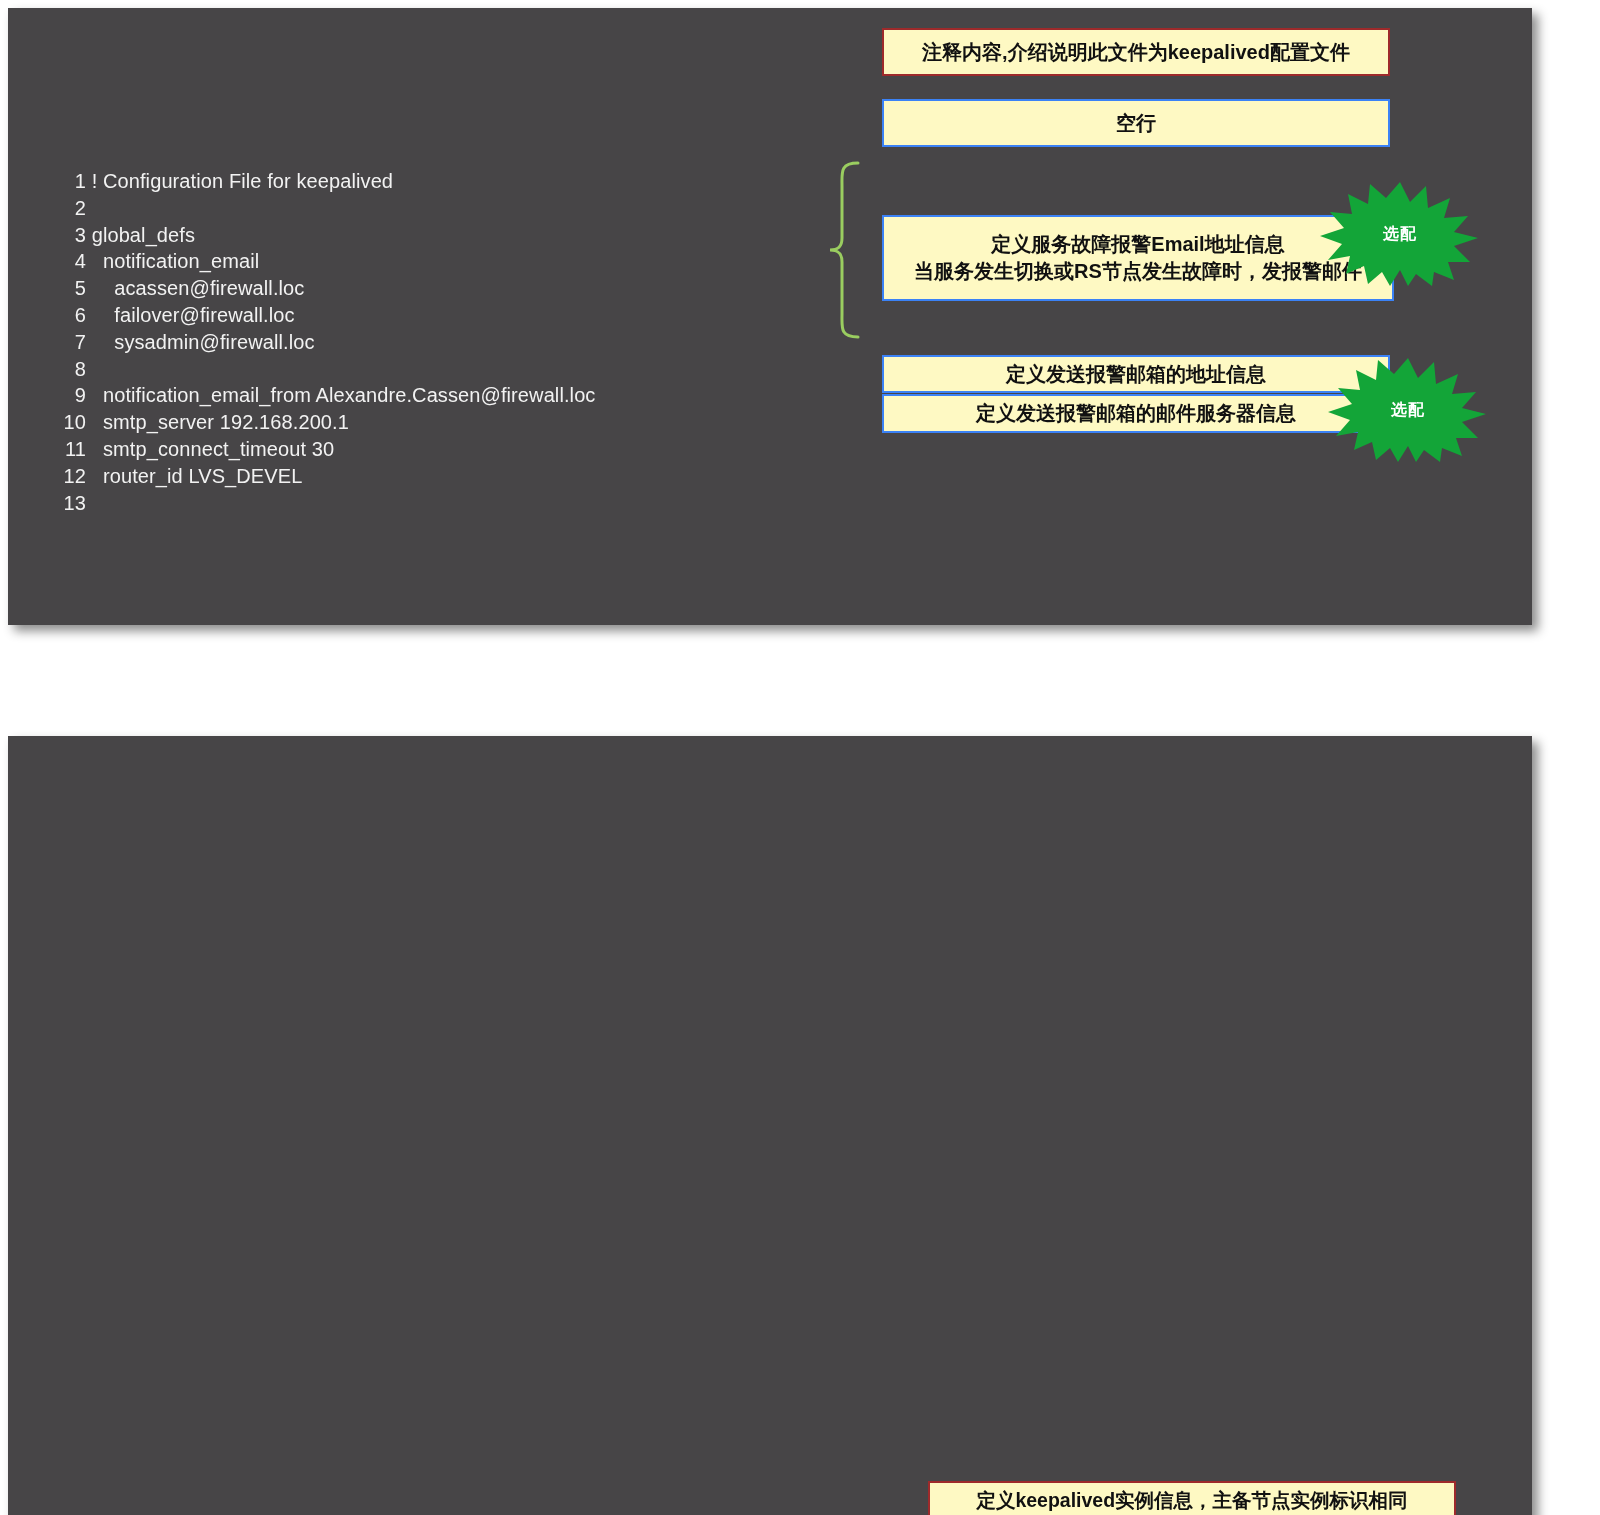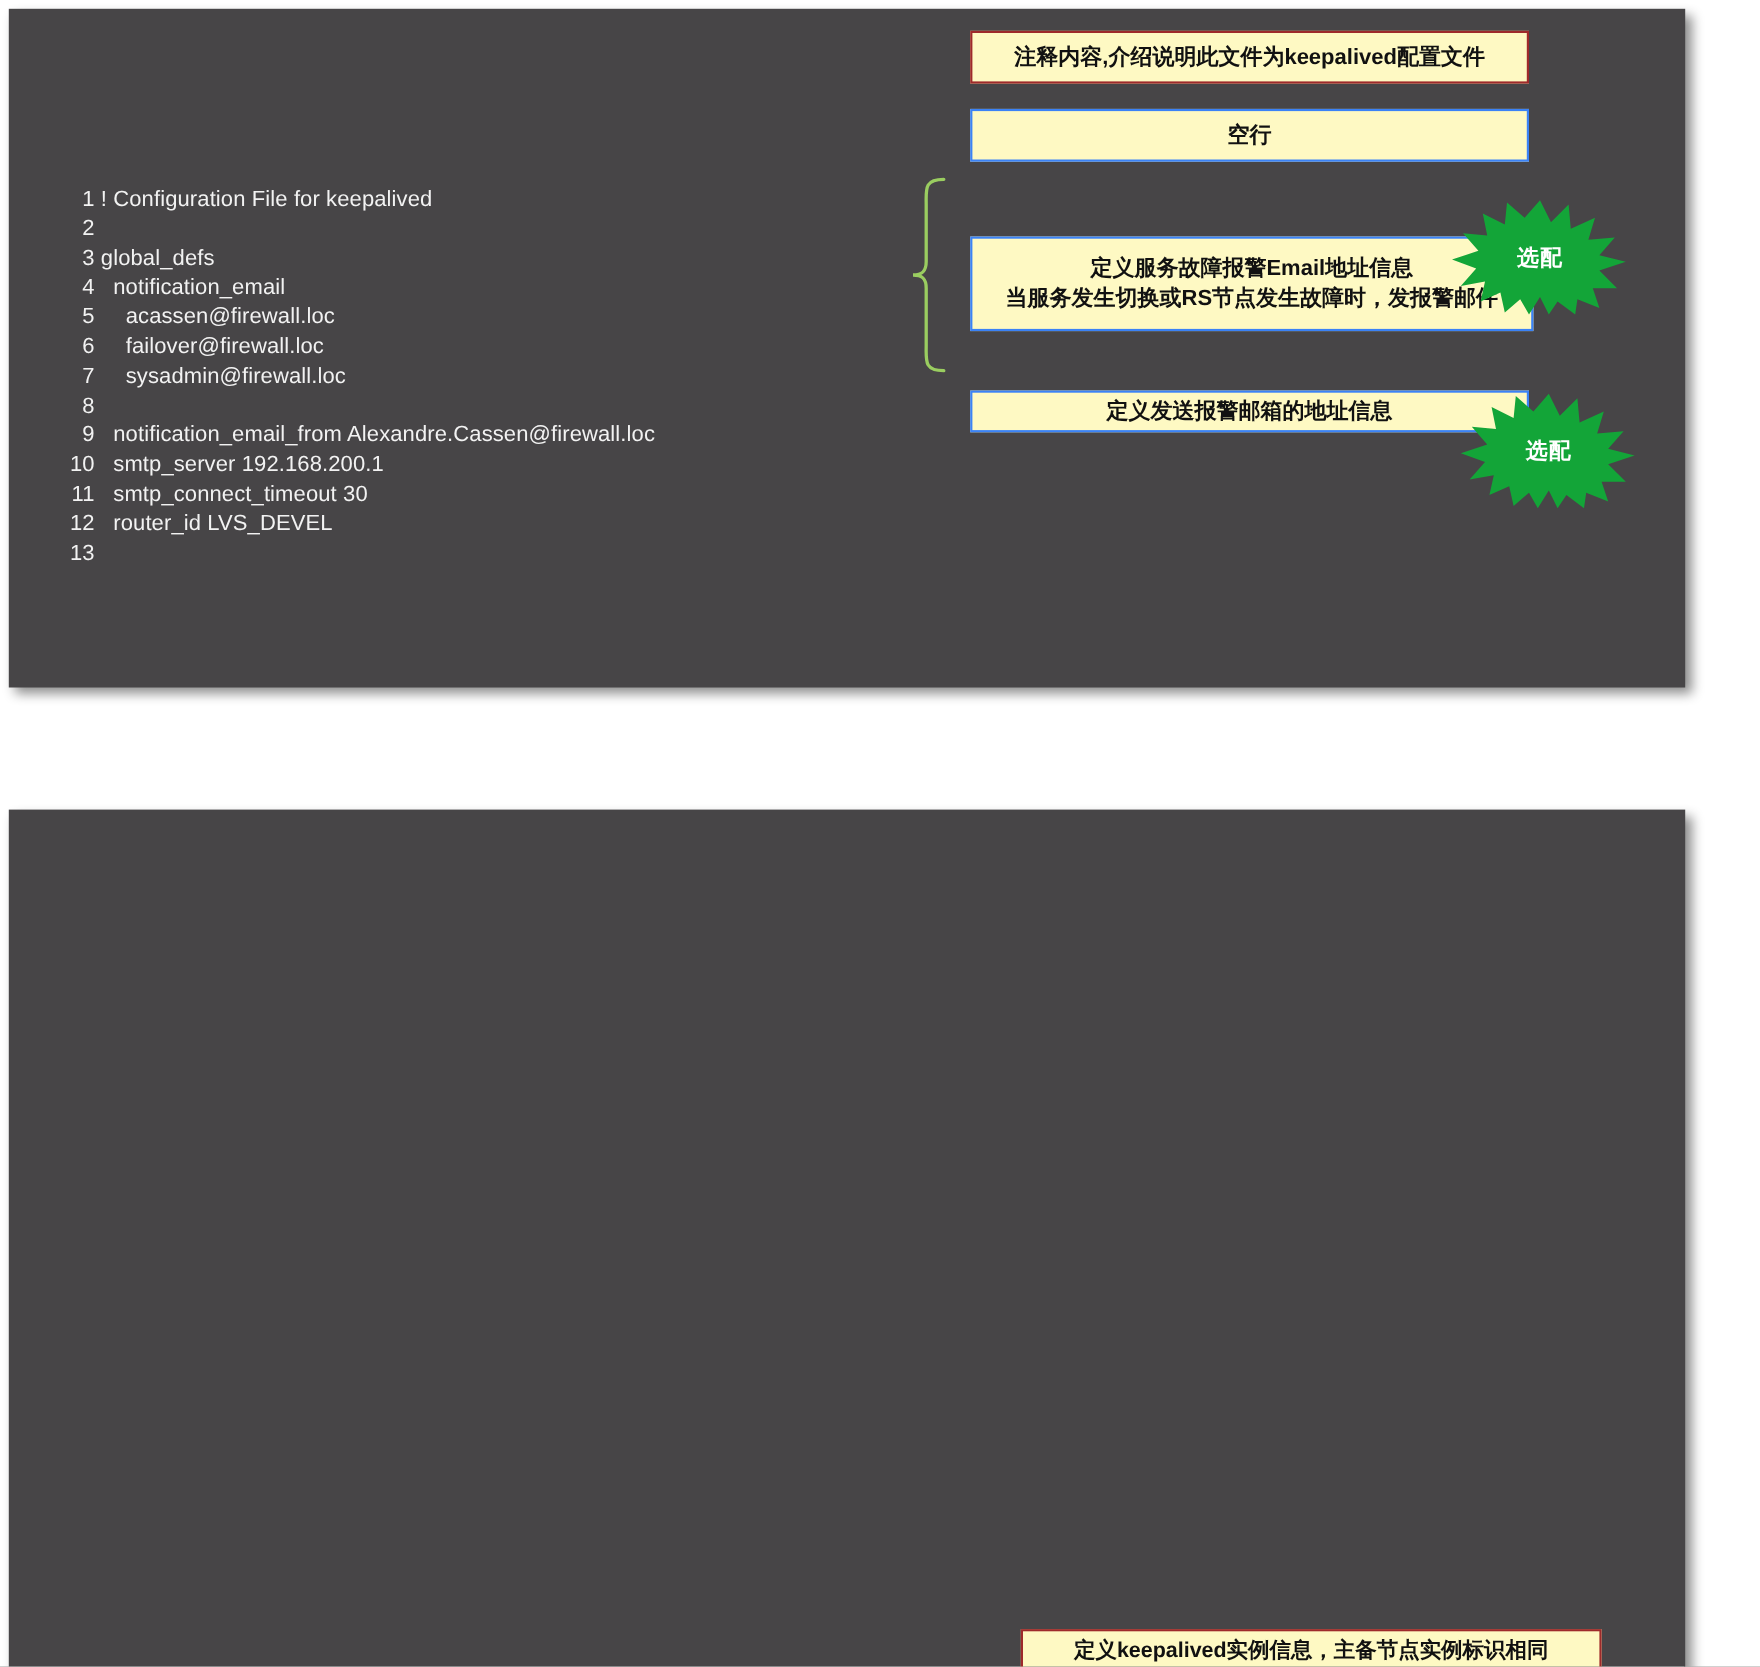--- a/index.html
+++ b/index.html
@@ -60,21 +60,21 @@
   
   .brace{ position:absolute; }
   #brace-global  { left:806px; top:152px; width:50px;  height:180px; }
 
   
   .burst{ position:absolute; }
   #burst-email{ left:1312px; top:172px; width:160px; height:108px; }
   #burst-smtp { left:1320px; top:348px; width:160px; height:108px; }
   .burst-label{
     position:absolute;left:0;right:0;top:50%;transform:translateY(-50%);
-    text-align:center;color:#ffffff;font-weight:bold;font-size:20px;
+    text-align:center;color:#ffffff;font-weight:bold;font-size:16px;
     font-family:"Liberation Sans","DejaVu Sans",sans-serif;
     letter-spacing:1px;pointer-events:none;
   }
 </style>
 </head>
 <body>
 
 <div class="panel" id="panel-global">
 
   <pre class="code" id="code-global"><span><span class="ln">1</span><span> ! Configuration File for keepalived</span></span>
@@ -105,20 +105,23 @@
   <div class="abox green f-sans" id="box-email">
     <div>
       <div>定义服务故障报警Email地址信息</div>
       <div>当服务发生切换或RS节点发生故障时，发报警邮件</div>
     </div>
   </div>
 
   <div class="abox green f-sans" id="box-mailfrom">
       <span>定义发送报警邮箱的地址信息</span>
     </div>
+  <div class="abox green f-sans" id="box-smtp">
+      <span>定义发送报警邮箱的邮件服务器信息</span>
+    </div>
 
   <div class="burst" id="burst-email">
     <svg width="160" height="108" viewBox="0 0 160 108">
       <polygon fill="#13a538" points="80,2 90,22 106,6 108,28 130,18 124,38 148,36 134,52 158,58 134,66 150,82 128,82 134,100 114,92 112,106 96,94 88,106 80,90 70,106 62,92 48,104 44,86 26,94 30,76 8,80 22,64 0,56 24,48 10,32 32,34 28,14 48,24 50,4 66,18"></polygon>
     </svg>
     <div class="burst-label">选配</div>
   </div>
 
   <div class="burst" id="burst-smtp">
     <svg width="160" height="108" viewBox="0 0 160 108">

